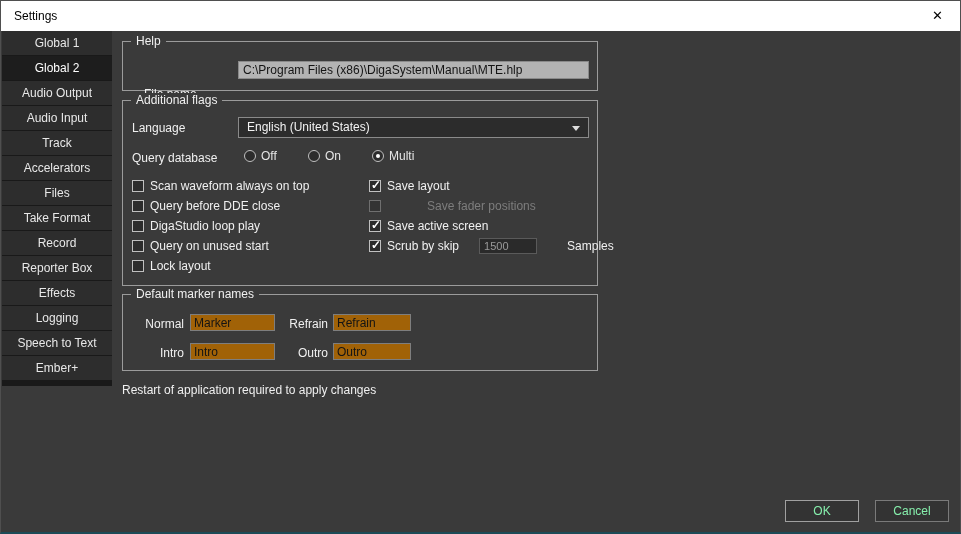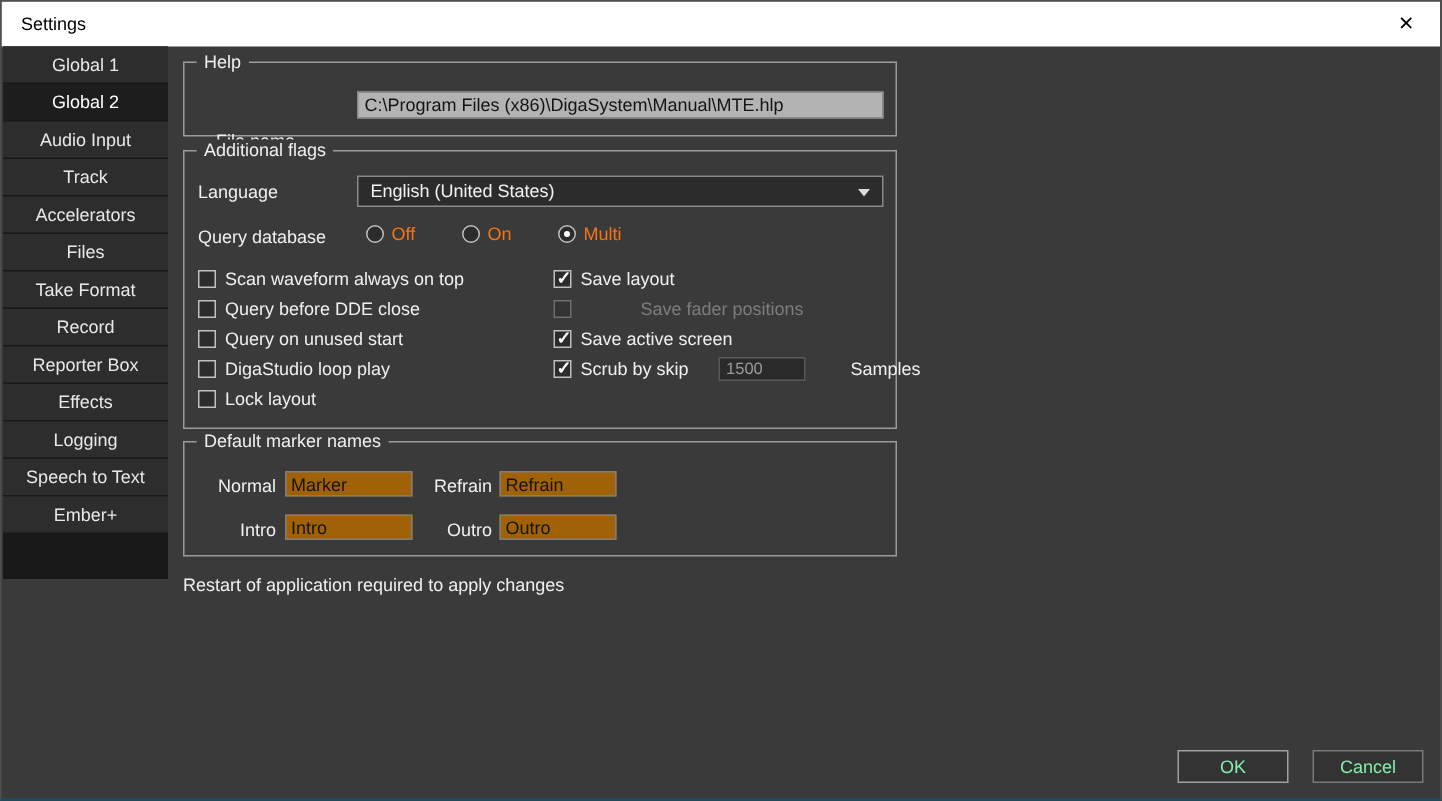--- a/index.html
+++ b/index.html
@@ -47,21 +47,21 @@
                     border-top:5px solid #dddddd; }
 
   .query-label { left:9px; top:50px; }
   .radio-row { position:absolute; left:121px; top:48px; width:230px; height:14px; }
   .radio-opt { position:absolute; top:0; display:flex; align-items:center; gap:5px; cursor:default; }
   .radio-opt.o0 { left:0; } .radio-opt.o1 { left:64px; } .radio-opt.o2 { left:128px; }
   .radio { width:12px; height:12px; border:1px solid #c0c0c0; border-radius:50%;
            background:#2c2c2c; position:relative; flex:none; }
   .radio.on::after { content:""; position:absolute; left:3px; top:3px; width:4px; height:4px;
                      border-radius:50%; background:#ffffff; }
-  .radio-label { font-size:12px; color:#f97316; }
+  .radio-label { font-size:12px; color:#e5e5e5; }
 
   .check-col { position:absolute; top:78px; display:flex; flex-direction:column; gap:7px; }
   .col-left  { left:9px; }
   .col-right { left:246px; }
   .check-row { display:flex; align-items:center; gap:6px; height:13px; cursor:default; }
   .checkbox { width:12px; height:12px; border:1px solid #c0c0c0; background:#2c2c2c;
               position:relative; flex:none; }
   .checkbox.on::after { content:"✓"; position:absolute; left:1px; top:-3px; font-size:12px;
                         line-height:14px; color:#ffffff; font-weight:bold; }
   .check-label { font-size:12px; color:#f0f0f0; white-space:nowrap; }
@@ -102,20 +102,21 @@
 <div class="window">
 
   <div class="titlebar">
     <span class="title">Settings</span>
     <div class="close-btn">✕</div>
   </div>
 
   <div class="sidebar">
     <div class="side-item">Global 1</div>
     <div class="side-item on">Global 2</div>
+    <div class="side-item">Audio Output</div>
     <div class="side-item">Audio Input</div>
     <div class="side-item">Track</div>
     <div class="side-item">Accelerators</div>
     <div class="side-item">Files</div>
     <div class="side-item">Take Format</div>
     <div class="side-item">Record</div>
     <div class="side-item">Reporter Box</div>
     <div class="side-item">Effects</div>
     <div class="side-item">Logging</div>
     <div class="side-item">Speech to Text</div>
@@ -157,25 +158,25 @@
       <div class="check-row">
         <span class="checkbox"></span>
         <span class="check-label">Scan waveform always on top</span>
       </div>
       <div class="check-row">
         <span class="checkbox"></span>
         <span class="check-label">Query before DDE close</span>
       </div>
       <div class="check-row">
         <span class="checkbox"></span>
+        <span class="check-label">DigaStudio loop play</span>
+      </div>
+      <div class="check-row">
+        <span class="checkbox"></span>
         <span class="check-label">Query on unused start</span>
-      </div>
-      <div class="check-row">
-        <span class="checkbox"></span>
-        <span class="check-label">DigaStudio loop play</span>
       </div>
       <div class="check-row">
         <span class="checkbox"></span>
         <span class="check-label">Lock layout</span>
       </div>
     </div>
 
     <div class="check-col col-right">
       <div class="check-row">
         <span class="checkbox on"></span>

